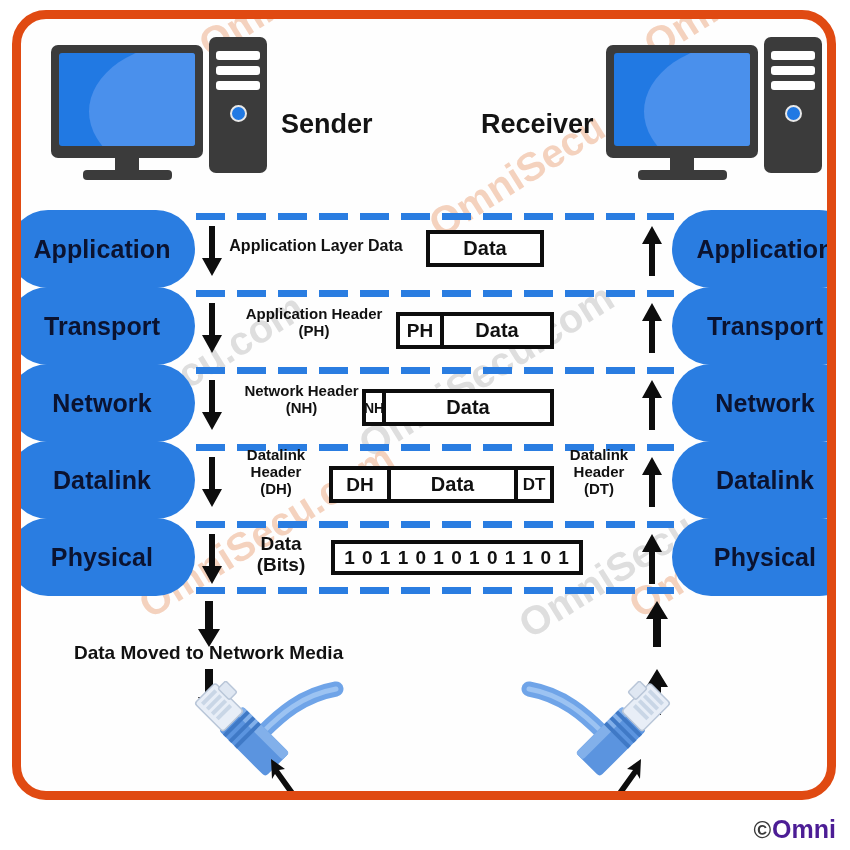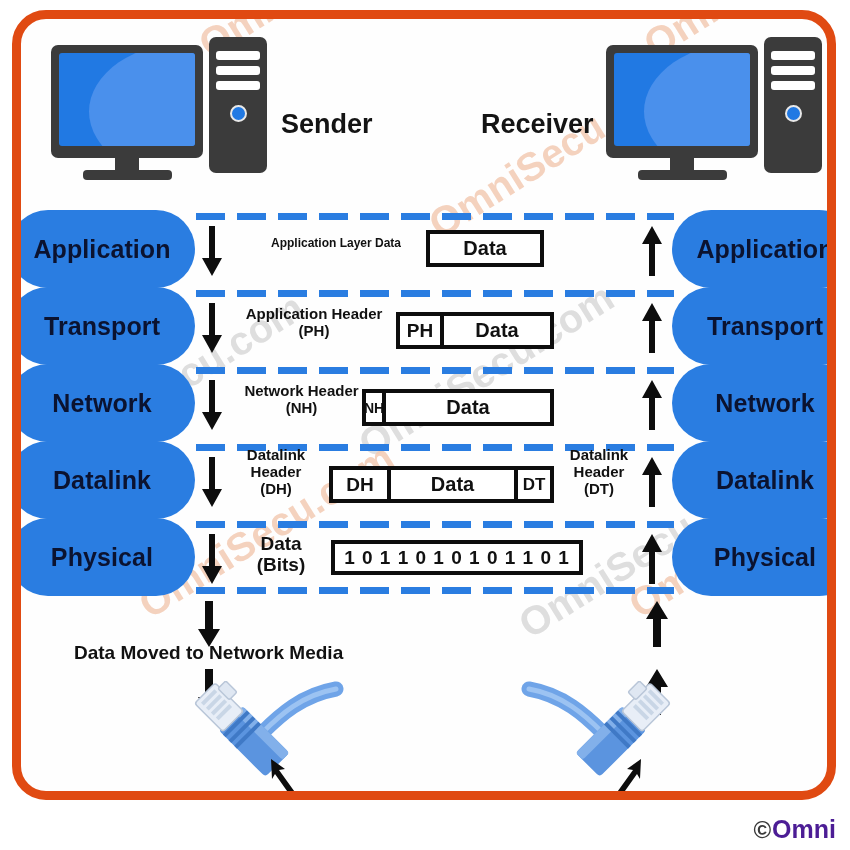--- a/index.html
+++ b/index.html
@@ -327,21 +327,21 @@
         <svg width="26" height="52" viewBox="0 0 26 52">
             <path d="M13 0 L23 18 h-7 v32 h-6 V18 H3 z" fill="#0d0d0d"></path>
           </svg>
       </div>
       <div class="arrow" style="left:618px; top:515px;">
         <svg width="26" height="52" viewBox="0 0 26 52">
             <path d="M13 0 L23 18 h-7 v32 h-6 V18 H3 z" fill="#0d0d0d"></path>
           </svg>
       </div>
 
-      <div class="row-label" style="left:220px; top:218px; width:190px; font-size:12px;">Application Layer Data</div>
+      <div class="row-label" style="left:200px; top:218px; width:190px; font-size:16px;">Application Layer Data</div>
       <div class="pdu" style="left:405px; top:211px; width:118px; height:37px;">
         <div class="pdu-cell" style="flex:1; font-size:20px;">Data</div>
       </div>
 
       <div class="row-label" style="left:198px; top:287px; width:190px; font-size:15px;">
         <span>Application Header</span><br>
         <span>(PH)</span>
       </div>
       <div class="pdu" style="left:375px; top:293px; width:158px; height:37px;">
         <div class="pdu-cell" style="width:40px; font-size:19px;">PH</div>

